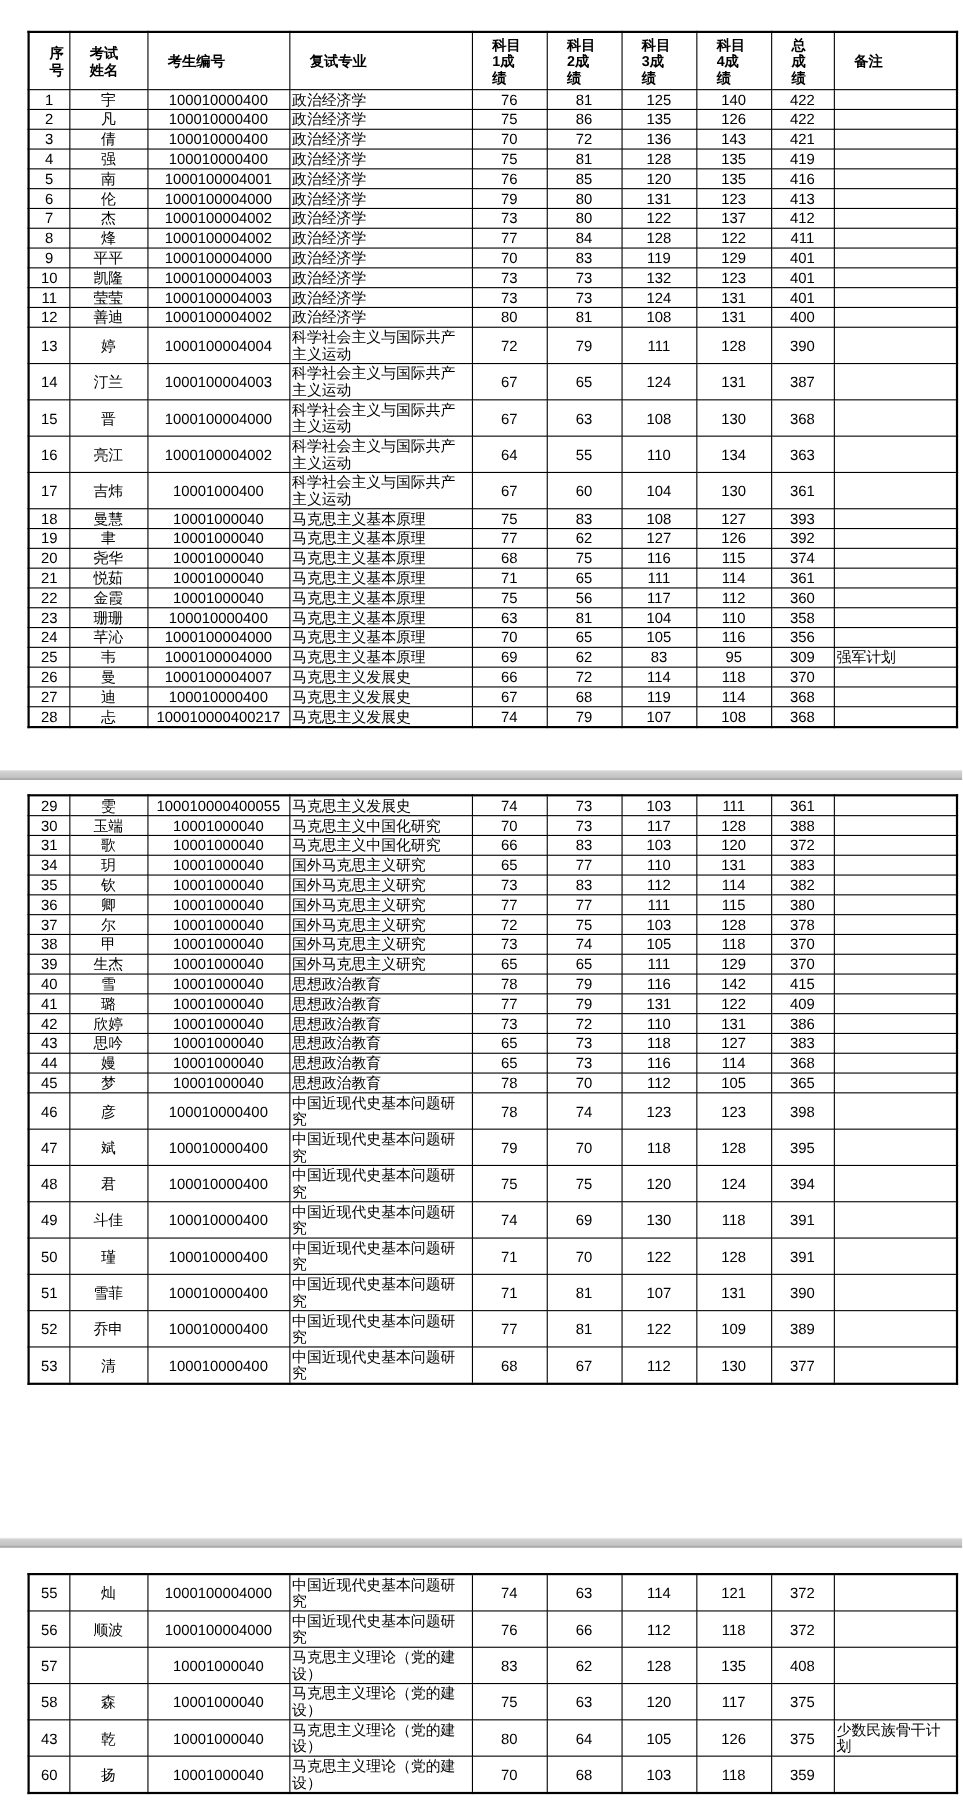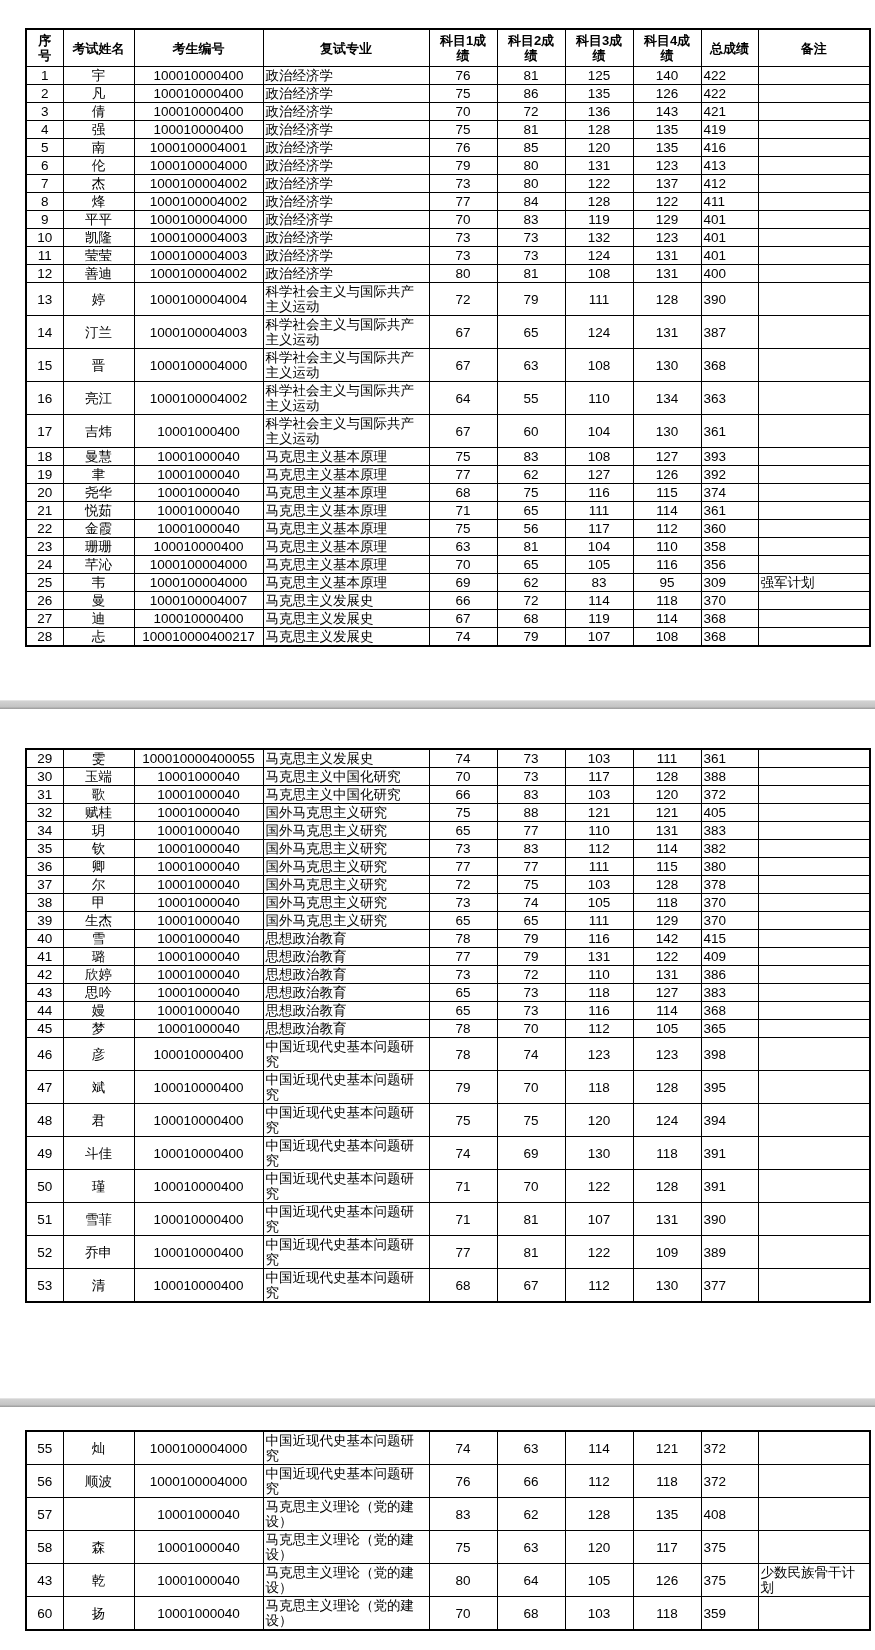--- a/index.html
+++ b/index.html
@@ -28,30 +28,30 @@
     border:1px solid #000;
     font-size:13.5px;
     line-height:15px;
     padding:1px 2px;
     overflow:hidden;
     word-break:break-all;
     font-weight:normal;
   }
   table.score-table th{
     font-weight:bold;
-    text-align:center;
-    padding:3px 8px;
+    text-align:left;
+    padding:3px 18px;
     font-size:13px;
   }
   td.c-no{text-align:center;}
   td.c-name{text-align:center;}
   td.c-id{text-align:center;letter-spacing:0px;}
   td.c-major{text-align:left;padding-left:4px;padding-right:5px;}
   td.c-s{text-align:center;}
-  td.c-total{}
+  td.c-total{text-align:center;}
   td.c-note{text-align:left;padding-left:4px;}
   col.w-no{width:37px;}
   col.w-name{width:71px;}
   col.w-id{width:129px;}
   col.w-major{width:166px;}
   col.w-s{width:68px;}
   col.w-total{width:57px;}
   col.w-note{width:112px;}
 </style>
 </head>
@@ -421,21 +421,21 @@
           <td class="c-s">107</td>
           <td class="c-s">108</td>
           <td class="c-total">368</td>
           <td class="c-note"></td>
         </tr>
       </tbody>
   </table>
 
   <div class="page-break" style="top:700px;"></div>
 
-  <table class="score-table" id="page-table-2" style="top:748px;border-radius:23px;">
+  <table class="score-table" id="page-table-2" style="top:722px;border-radius:23px;">
     <colgroup>
       <col class="w-no">
         <col class="w-name">
         <col class="w-id">
         <col class="w-major">
       <col class="w-s">
         <col class="w-s">
         <col class="w-s">
         <col class="w-s">
       <col class="w-total">
@@ -469,32 +469,20 @@
         <tr>
           <td class="c-no">31</td>
           <td class="c-name">歌</td>
           <td class="c-id">10001000040</td>
           <td class="c-major">马克思主义中国化研究</td>
           <td class="c-s">66</td>
           <td class="c-s">83</td>
           <td class="c-s">103</td>
           <td class="c-s">120</td>
           <td class="c-total">372</td>
-          <td class="c-note"></td>
-        </tr>
-        <tr>
-          <td class="c-no">32</td>
-          <td class="c-name">赋桂</td>
-          <td class="c-id">10001000040</td>
-          <td class="c-major">国外马克思主义研究</td>
-          <td class="c-s">75</td>
-          <td class="c-s">88</td>
-          <td class="c-s">121</td>
-          <td class="c-s">121</td>
-          <td class="c-total">405</td>
           <td class="c-note"></td>
         </tr>
         <tr>
           <td class="c-no">34</td>
           <td class="c-name">玥</td>
           <td class="c-id">10001000040</td>
           <td class="c-major">国外马克思主义研究</td>
           <td class="c-s">65</td>
           <td class="c-s">77</td>
           <td class="c-s">110</td>

